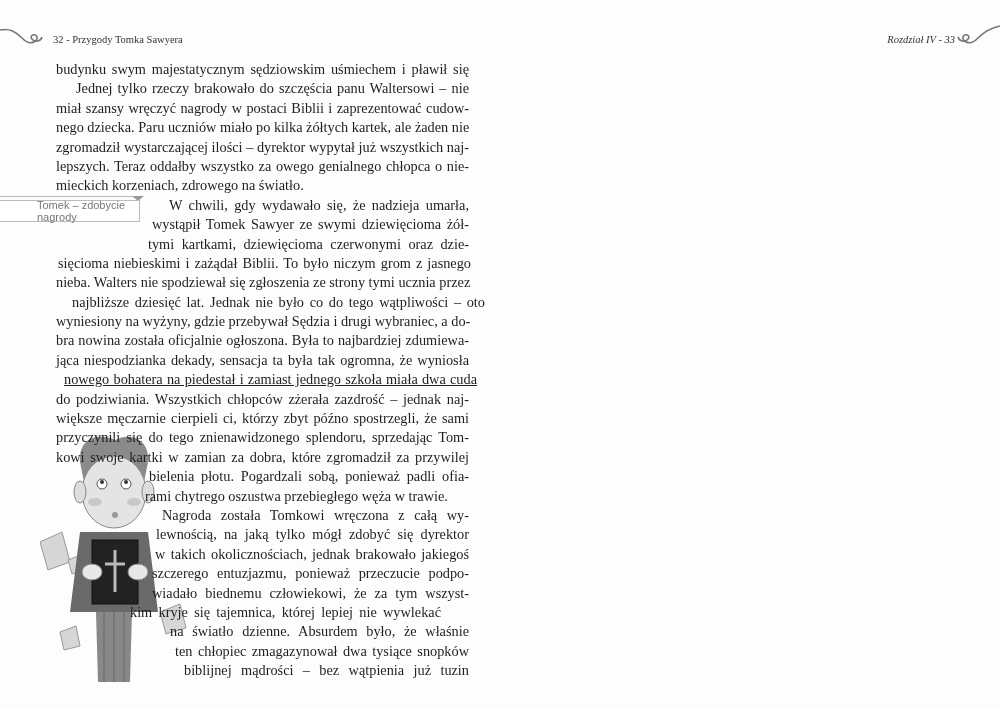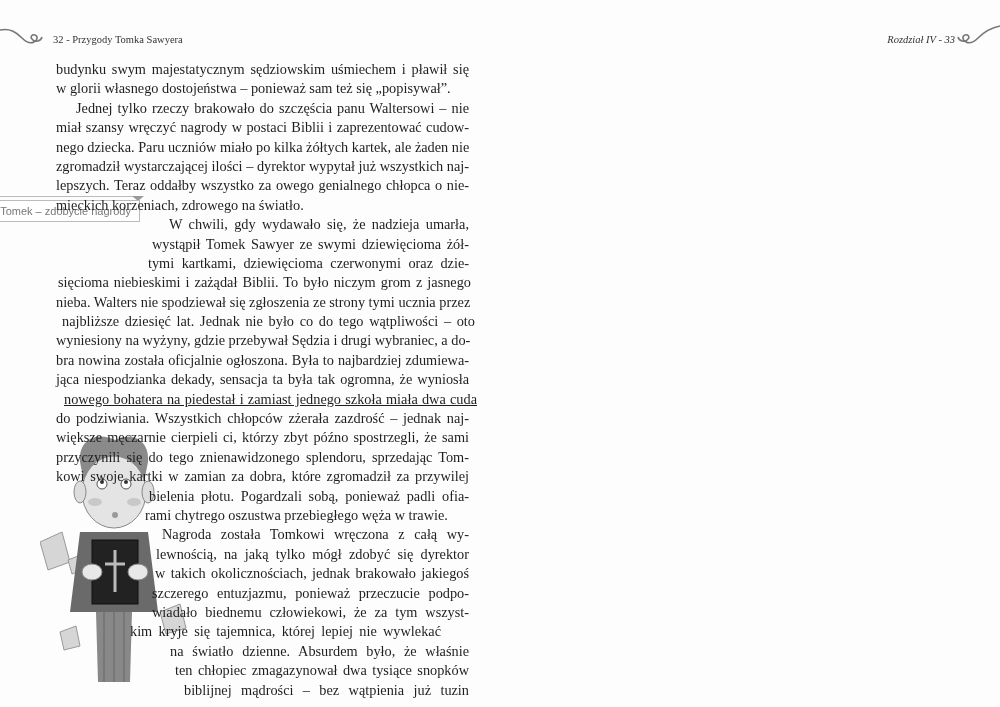--- a/index.html
+++ b/index.html
@@ -13,21 +13,21 @@
   .page.right .running-head { right:45px; font-style:italic; }
   .flourish { position:absolute; top:24px; width:48px; height:28px; }
   .page.left .flourish { left:0; }
   .page.right .flourish { right:0; }
   .text { position:absolute; font-size:14.3px; line-height:19.4px; text-align:justify; }
   .line { display:block; white-space:nowrap; text-align:justify; text-align-last:justify; height:19.4px; }
   .line.last { text-align-last:left; }
   .left-text { left:56px; top:60px; width:413px; }
   .side-label { position:absolute; left:0; top:200px; width:140px; height:22px; border:1px solid #bbb; border-left:none;
                 background:#fff; font-family:"Liberation Sans", sans-serif; font-size:11px; color:#777;
-                display:flex; align-items:center; justify-content:flex-end; padding-right:8px; box-sizing:border-box; }
+                display:flex; align-items:center; justify-content:flex-end; padding-right:8px; box-sizing:border-box;padding-left:37px; }
   .side-label-rule { position:absolute; left:0; top:196px; width:140px; border-top:1px solid #bbb; }
   .side-label-tab { position:absolute; left:132px; top:196px; width:0; height:0; border-left:6px solid transparent; border-right:6px solid transparent; border-top:5px solid #999; }
   .illustration { position:absolute; left:40px; top:432px; width:150px; height:250px; }
 </style>
 </head>
 <body>
 
 <div class="page left">
   <svg class="flourish" viewBox="0 0 48 28">
     <path d="M0 6 C10 4, 16 8, 22 14 C26 18, 30 20, 34 18 C38 16, 38 12, 35 11 C32 10, 30 13, 32 15 C35 19, 41 17, 42 13" fill="none" stroke="#777" stroke-width="1.6"></path>
@@ -63,33 +63,32 @@
     <line x1="84" y1="180" x2="84" y2="250" stroke="#666"></line>
     <rect x="52" y="108" width="46" height="64" fill="#222" stroke="#111"></rect>
     <line x1="75" y1="118" x2="75" y2="160" stroke="#bbb" stroke-width="3"></line>
     <line x1="65" y1="132" x2="85" y2="132" stroke="#bbb" stroke-width="3"></line>
     <ellipse cx="52" cy="140" rx="10" ry="8" fill="#e8e8e8" stroke="#888"></ellipse>
     <ellipse cx="98" cy="140" rx="10" ry="8" fill="#e8e8e8" stroke="#888"></ellipse>
   </svg>
 
   <div class="text left-text" id="left-text">
       <span class="line" style="margin-left: 0px; width: 413px;">budynku swym majestatycznym sędziowskim uśmiechem i pławił się</span>
-      <span class="line last" style="margin-left: 0px; width: 413px;">w glorii własnego dostojeństwa – ponieważ sam też się „popisywał”.</span>
       <span class="line" style="margin-left: 20px; width: 393px;">Jednej tylko rzeczy brakowało do szczęścia panu Waltersowi – nie</span>
       <span class="line" style="margin-left: 0px; width: 413px;">miał szansy wręczyć nagrody w postaci Biblii i zaprezentować cudow-</span>
       <span class="line" style="margin-left: 0px; width: 413px;">nego dziecka. Paru uczniów miało po kilka żółtych kartek, ale żaden nie</span>
       <span class="line" style="margin-left: 0px; width: 413px;">zgromadził wystarczającej ilości – dyrektor wypytał już wszystkich naj-</span>
       <span class="line" style="margin-left: 0px; width: 413px;">lepszych. Teraz oddałby wszystko za owego genialnego chłopca o nie-</span>
       <span class="line last" style="margin-left: 0px; width: 413px;">mieckich korzeniach, zdrowego na światło.</span>
       <span class="line" style="margin-left: 113px; width: 300px;">W chwili, gdy wydawało się, że nadzieja umarła,</span>
       <span class="line" style="margin-left: 96px; width: 317px;">wystąpił Tomek Sawyer ze swymi dziewięcioma żół-</span>
       <span class="line" style="margin-left: 92px; width: 321px;">tymi kartkami, dziewięcioma czerwonymi oraz dzie-</span>
       <span class="line" style="margin-left: 2px; width: 413px;">sięcioma niebieskimi i zażądał Biblii. To było niczym grom z jasnego</span>
       <span class="line" style="margin-left: 0px; width: 413px;">nieba. Walters nie spodziewał się zgłoszenia ze strony tymi ucznia przez</span>
-      <span class="line" style="margin-left: 6px; width: 413px;">najbliższe dziesięć lat. Jednak nie było co do tego wątpliwości – oto</span>
+      <span class="line" style="margin-left: 16px; width: 413px;">najbliższe dziesięć lat. Jednak nie było co do tego wątpliwości – oto</span>
       <span class="line" style="margin-left: 0px; width: 413px;">wyniesiony na wyżyny, gdzie przebywał Sędzia i drugi wybraniec, a do-</span>
       <span class="line" style="margin-left: 0px; width: 413px;">bra nowina została oficjalnie ogłoszona. Była to najbardziej zdumiewa-</span>
       <span class="line" style="margin-left: 0px; width: 413px;">jąca niespodzianka dekady, sensacja ta była tak ogromna, że wyniosła</span>
       <span class="line" style="margin-left: 8px; width: 413px; text-decoration: underline;">nowego bohatera na piedestał i zamiast jednego szkoła miała dwa cuda</span>
       <span class="line" style="margin-left: 0px; width: 413px;">do podziwiania. Wszystkich chłopców zżerała zazdrość – jednak naj-</span>
       <span class="line" style="margin-left: 0px; width: 413px;">większe męczarnie cierpieli ci, którzy zbyt późno spostrzegli, że sami</span>
       <span class="line" style="margin-left: 0px; width: 413px;">przyczynili się do tego znienawidzonego splendoru, sprzedając Tom-</span>
       <span class="line" style="margin-left: 0px; width: 413px;">kowi   swoje    kartki w zamian za dobra, które zgromadził za przywilej</span>
       <span class="line" style="margin-left: 93px; width: 320px;">bielenia płotu. Pogardzali sobą, ponieważ padli ofia-</span>
       <span class="line last" style="margin-left: 89px; width: 322px;">rami chytrego oszustwa przebiegłego węża w trawie.</span>

